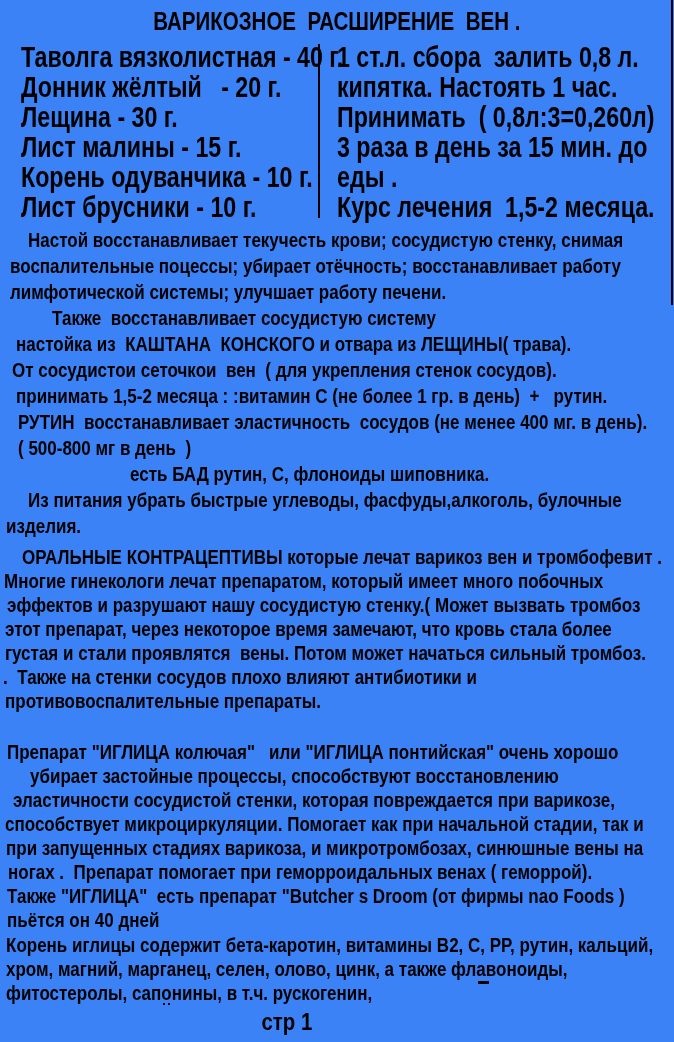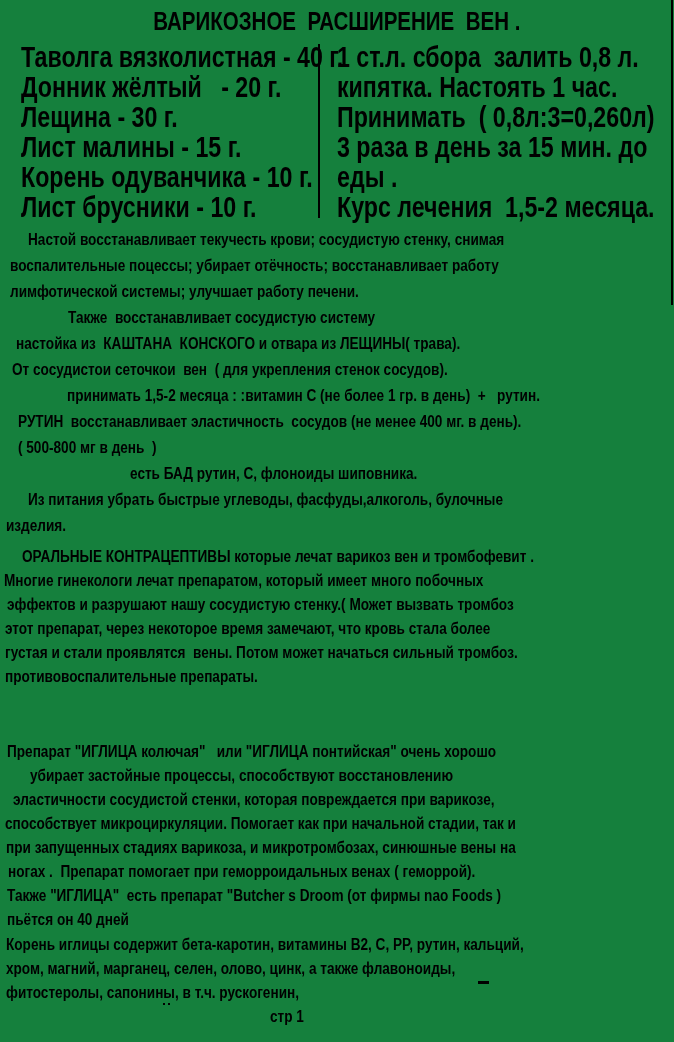--- a/index.html
+++ b/index.html
@@ -1,20 +1,20 @@
 <!DOCTYPE html>
 <html><head>
 <meta charset="utf-8">
 <style>
   html, body { margin: 0; padding: 0; background: #fff; }
   .page {
     position: relative;
     width: 674px;
     height: 1042px;
-    background: #15803d;
+    background: #3b82f6;
     color: #000;
     font-family: "Liberation Sans", sans-serif;
     font-weight: bold;
     overflow: hidden;
   }
   
   .cx {
     display: inline-block;
     transform: scaleX(0.85);
     transform-origin: 0 50%;
@@ -44,34 +44,34 @@
     position: absolute;
     left: 318px; top: 44px;
     width: 2px; height: 174px;
     background: #000;
   }
 
   .para {
     position: absolute;
     left: 0;
     width: 674px;
-    font-size: 16px;
+    font-size: 20px;
   }
   #p0 { top: 227px; line-height: 26px; }
   #p1 { top: 545px; line-height: 24px; }
   #p2 { top: 740px; line-height: 24px; }
   #p3 { top: 933px; line-height: 24px; }
   .ln { white-space: pre; }
 
   .footer {
     position: absolute;
     top: 1008px; left: 0;
     width: 574px;
     text-align: center;
-    font-size: 16px;
+    font-size: 24px;
   }
   .footer .cx { transform: scaleX(0.85); transform-origin: 50% 50%; }
 
   .edge-line {
     position: absolute;
     left: 671px; top: 0;
     width: 2px; height: 305px;
     background: #000;
   }
   .artifact-dash {
@@ -112,37 +112,38 @@
         <div class="ln"><span class="cx">3 раза в день за 15 мин. до</span></div>
         <div class="ln"><span class="cx">еды .</span></div>
         <div class="ln"><span class="cx">Курс лечения  1,5-2 месяца.</span></div>
       </div>
   </div>
 
   <div class="para" id="p0">
       <div class="ln" style="padding-left: 28px;"><span class="cx">Настой восстанавливает текучесть крови; сосудистую стенку, снимая</span></div>
       <div class="ln" style="padding-left: 10px;"><span class="cx">воспалительные поцессы; убирает отёчность; восстанавливает работу</span></div>
       <div class="ln" style="padding-left: 10px;"><span class="cx">лимфотической системы; улучшает работу печени.</span></div>
-      <div class="ln" style="padding-left: 68px;"><span class="cx">Также  восстанавливает сосудистую систему</span></div>
+      <div class="ln" style="padding-left: 52px;"><span class="cx">Также  восстанавливает сосудистую систему</span></div>
       <div class="ln" style="padding-left: 16px;"><span class="cx">настойка из  КАШТАНА  КОНСКОГО и отвара из ЛЕЩИНЫ( трава).</span></div>
       <div class="ln" style="padding-left: 12px;"><span class="cx">От сосудистои сеточкои  вен  ( для укрепления стенок сосудов).</span></div>
       <div class="ln" style="padding-left: 16px; text-align: center;"><span class="cx">принимать 1,5-2 месяца : :витамин С (не более 1 гр. в день)  +   рутин.</span></div>
       <div class="ln" style="padding-left: 18px; text-decoration: underline;"><span class="cx">РУТИН  восстанавливает эластичность  сосудов (не менее 400 мг. в день).</span></div>
       <div class="ln" style="padding-left: 18px;"><span class="cx">( 500-800 мг в день  )</span></div>
       <div class="ln" style="padding-left: 130px;"><span class="cx">есть БАД рутин, С, флоноиды шиповника.</span></div>
       <div class="ln" style="padding-left: 28px;"><span class="cx">Из питания убрать быстрые углеводы, фасфуды,алкоголь, булочные</span></div>
       <div class="ln" style="padding-left: 6px;"><span class="cx">изделия.</span></div>
     </div>
 
   <div class="para" id="p1">
       <div class="ln" style="padding-left: 22px;"><span class="cx">ОРАЛЬНЫЕ КОНТРАЦЕПТИВЫ которые лечат варикоз вен и тромбофевит .</span></div>
       <div class="ln" style="padding-left: 4px;"><span class="cx">Многие гинекологи лечат препаратом, который имеет много побочных</span></div>
       <div class="ln" style="padding-left: 7px;"><span class="cx">эффектов и разрушают нашу сосудистую стенку.( Может вызвать тромбоз</span></div>
       <div class="ln" style="padding-left: 5px;"><span class="cx">этот препарат, через некоторое время замечают, что кровь стала более</span></div>
       <div class="ln" style="padding-left: 5px;"><span class="cx">густая и стали проявлятся  вены. Потом может начаться сильный тромбоз.</span></div>
+      <div class="ln" style="padding-left: 3px;"><span class="cx">.  Также на стенки сосудов плохо влияют антибиотики и</span></div>
       <div class="ln" style="padding-left: 5px;"><span class="cx">противовоспалительные препараты.</span></div>
     </div>
 
   <div class="para" id="p2">
       <div class="ln" style="padding-left: 7px;"><span class="cx">Препарат "ИГЛИЦА колючая"   или "ИГЛИЦА понтийская" очень хорошо</span></div>
       <div class="ln" style="padding-left: 15px; margin-left: 15px;"><span class="cx">убирает застойные процессы, способствуют восстановлению</span></div>
       <div class="ln" style="padding-left: 13px;"><span class="cx">эластичности сосудистой стенки, которая повреждается при варикозе,</span></div>
       <div class="ln" style="padding-left: 5px;"><span class="cx">способствует микроциркуляции. Помогает как при начальной стадии, так и</span></div>
       <div class="ln" style="padding-left: 6px;"><span class="cx">при запущенных стадиях варикоза, и микротромбозах, синюшные вены на</span></div>
       <div class="ln" style="padding-left: 8px;"><span class="cx">ногах .  Препарат помогает при геморроидальных венах ( геморрой).</span></div>

